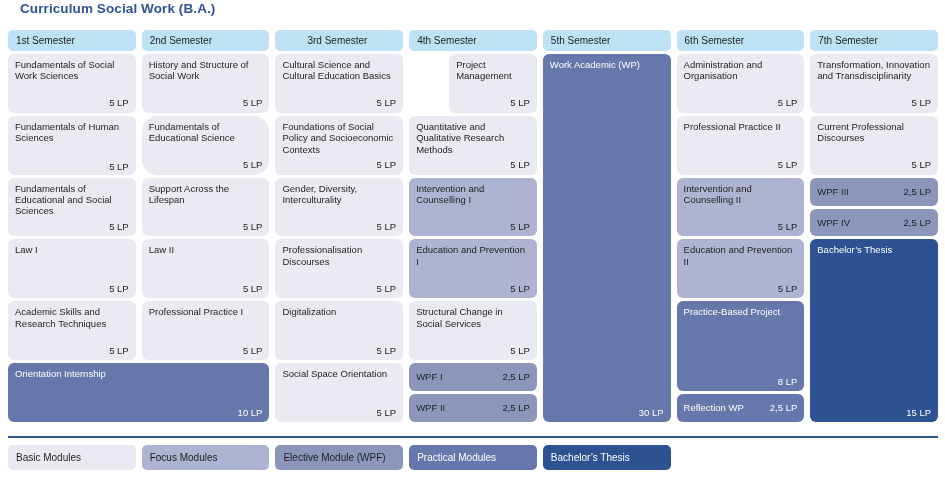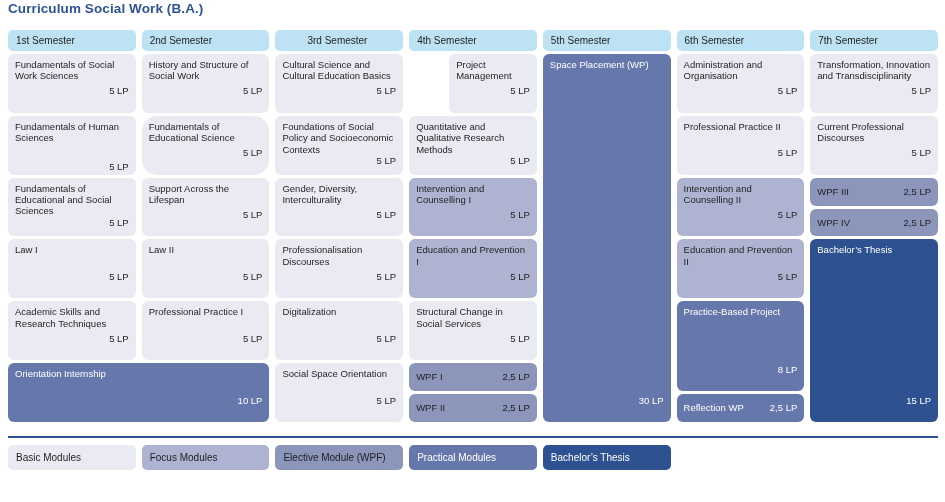--- a/index.html
+++ b/index.html
@@ -1,28 +1,28 @@
 <!DOCTYPE html>
 <html style="--c-title: #2F5496; --c-header: #BCE2F4; --c-basic: #EAEAF3; --c-focus: #AEB3D1; --c-elective: #8C96BB; --c-practical: #6678AB; --c-thesis: #2E5291; --c-divider: #2E5291; --c-textdark: #1f1f1f; --c-textlight: #ffffff;"><head>
 <meta charset="utf-8">
 <style>
   html,body { margin:0; padding:0; background:#ffffff; }
   body { font-family:"Liberation Sans", sans-serif; }
   .canvas { position:relative; width:945px; height:502px; background:#ffffff; overflow:hidden; }
 
-  .page-title { position:absolute; left:8px; top:1px; margin:0; font-size:13.5px; font-weight:bold; color:var(--c-title,#2F5496); letter-spacing:0.1px; }
+  .page-title { position:absolute; left:20px; top:1px; margin:0; font-size:13.5px; font-weight:bold; color:var(--c-title,#2F5496); letter-spacing:0.1px; }
 
   .grid { position:absolute; left:8px; top:30px; width:930px; height:392px;
           display:grid; grid-template-columns:repeat(7,1fr); grid-template-rows:21px repeat(12,1fr);
           column-gap:6px; row-gap:3px; }
 
   .sem-header { grid-row:1; background:var(--c-header,#BCE2F4); border-radius:5px;
                 display:flex; align-items:center; padding:0 8px; font-size:10px; color:var(--c-textdark,#1f1f1f); }
 
-  .mod { border-radius:6px; padding:5px 7px 15px 7px; display:flex; flex-direction:column;
+  .mod { border-radius:6px; padding:5px 7px 3px 7px; display:flex; flex-direction:column;
          justify-content:space-between; font-size:9.5px; line-height:1.2; color:var(--c-textdark,#1f1f1f);
          overflow:hidden; }
   .mod-name { display:block; }
   .mod-lp { align-self:flex-end; white-space:nowrap; padding-bottom:1px; }
 
   .mod.half { flex-direction:row; align-items:center; justify-content:space-between; padding-top:0; padding-bottom:0; }
   .mod.half .mod-lp { align-self:center; padding:0; }
 
   .type-basic     { background:var(--c-basic,#EAEAF3); }
   .type-focus     { background:var(--c-focus,#AEB3D1); }
@@ -186,21 +186,21 @@
     <span class="mod-name">WPF I</span>
     <span class="mod-lp">2,5 LP</span>
   </div>
 
   <div class="mod type-elective half" style="grid-area: 13 / 4 / span 1 / span 1;">
     <span class="mod-name">WPF II</span>
     <span class="mod-lp">2,5 LP</span>
   </div>
 
   <div class="mod type-practical" style="grid-area: 2 / 5 / span 12 / span 1;">
-    <span class="mod-name">Space Placement (WP)</span>
+    <span class="mod-name">Work Academic (WP)</span>
     <span class="mod-lp">30 LP</span>
   </div>
 
   <div class="mod type-basic" style="grid-area: 2 / 6 / span 2 / span 1;">
     <span class="mod-name">Administration and Organisation</span>
     <span class="mod-lp">5 LP</span>
   </div>
 
   <div class="mod type-basic" style="grid-area: 4 / 6 / span 2 / span 1;">
     <span class="mod-name">Professional Practice II</span>

